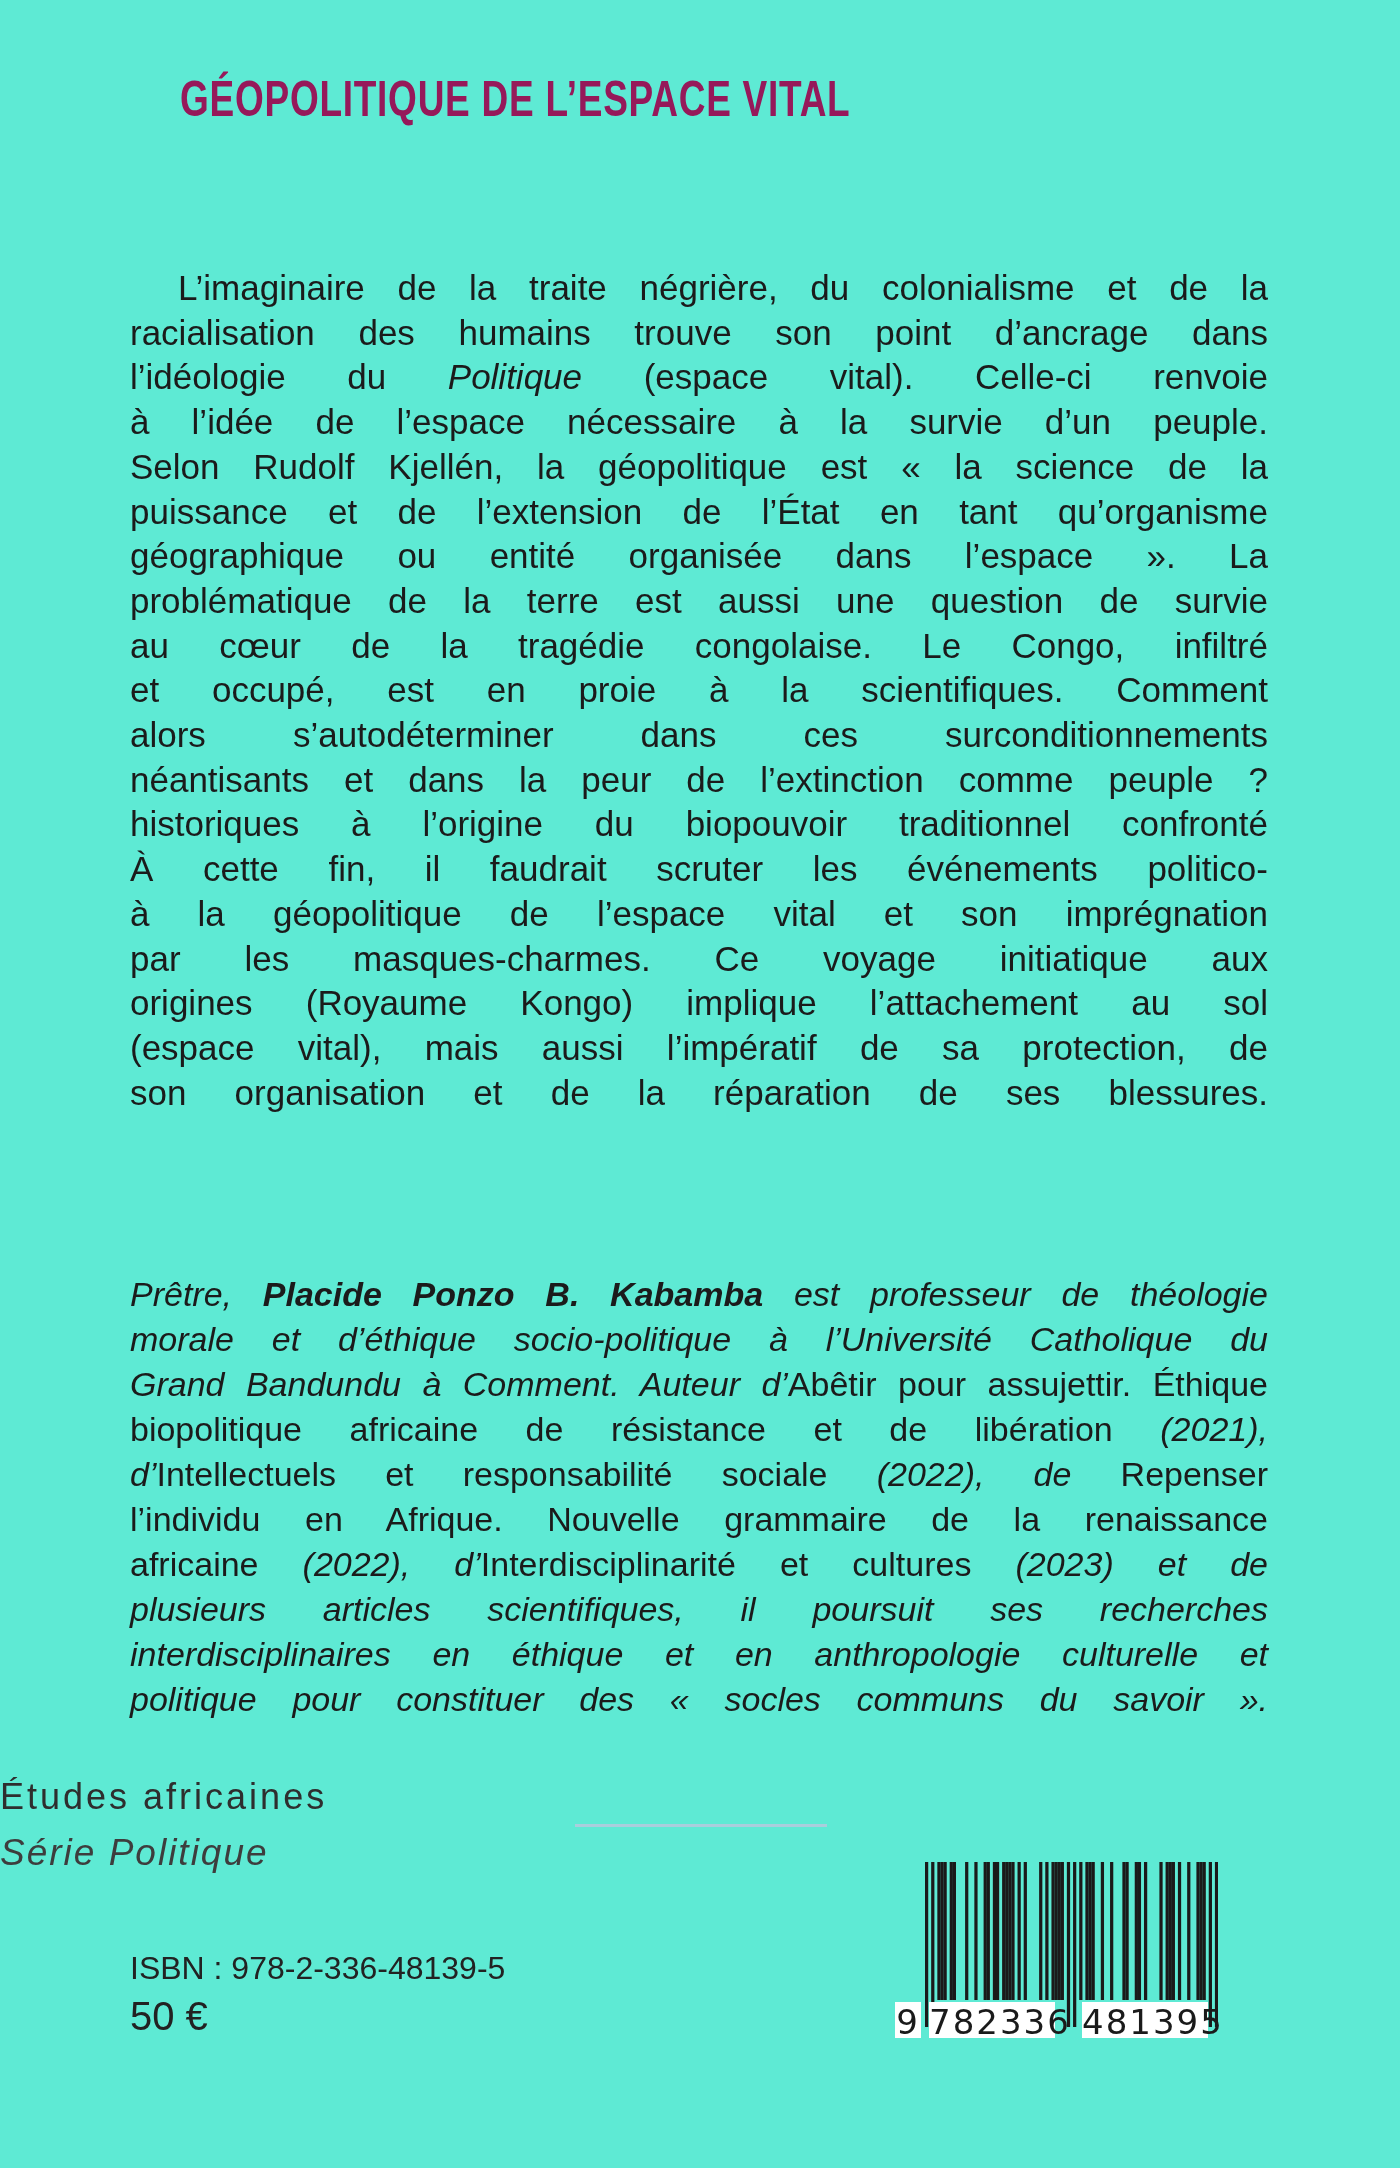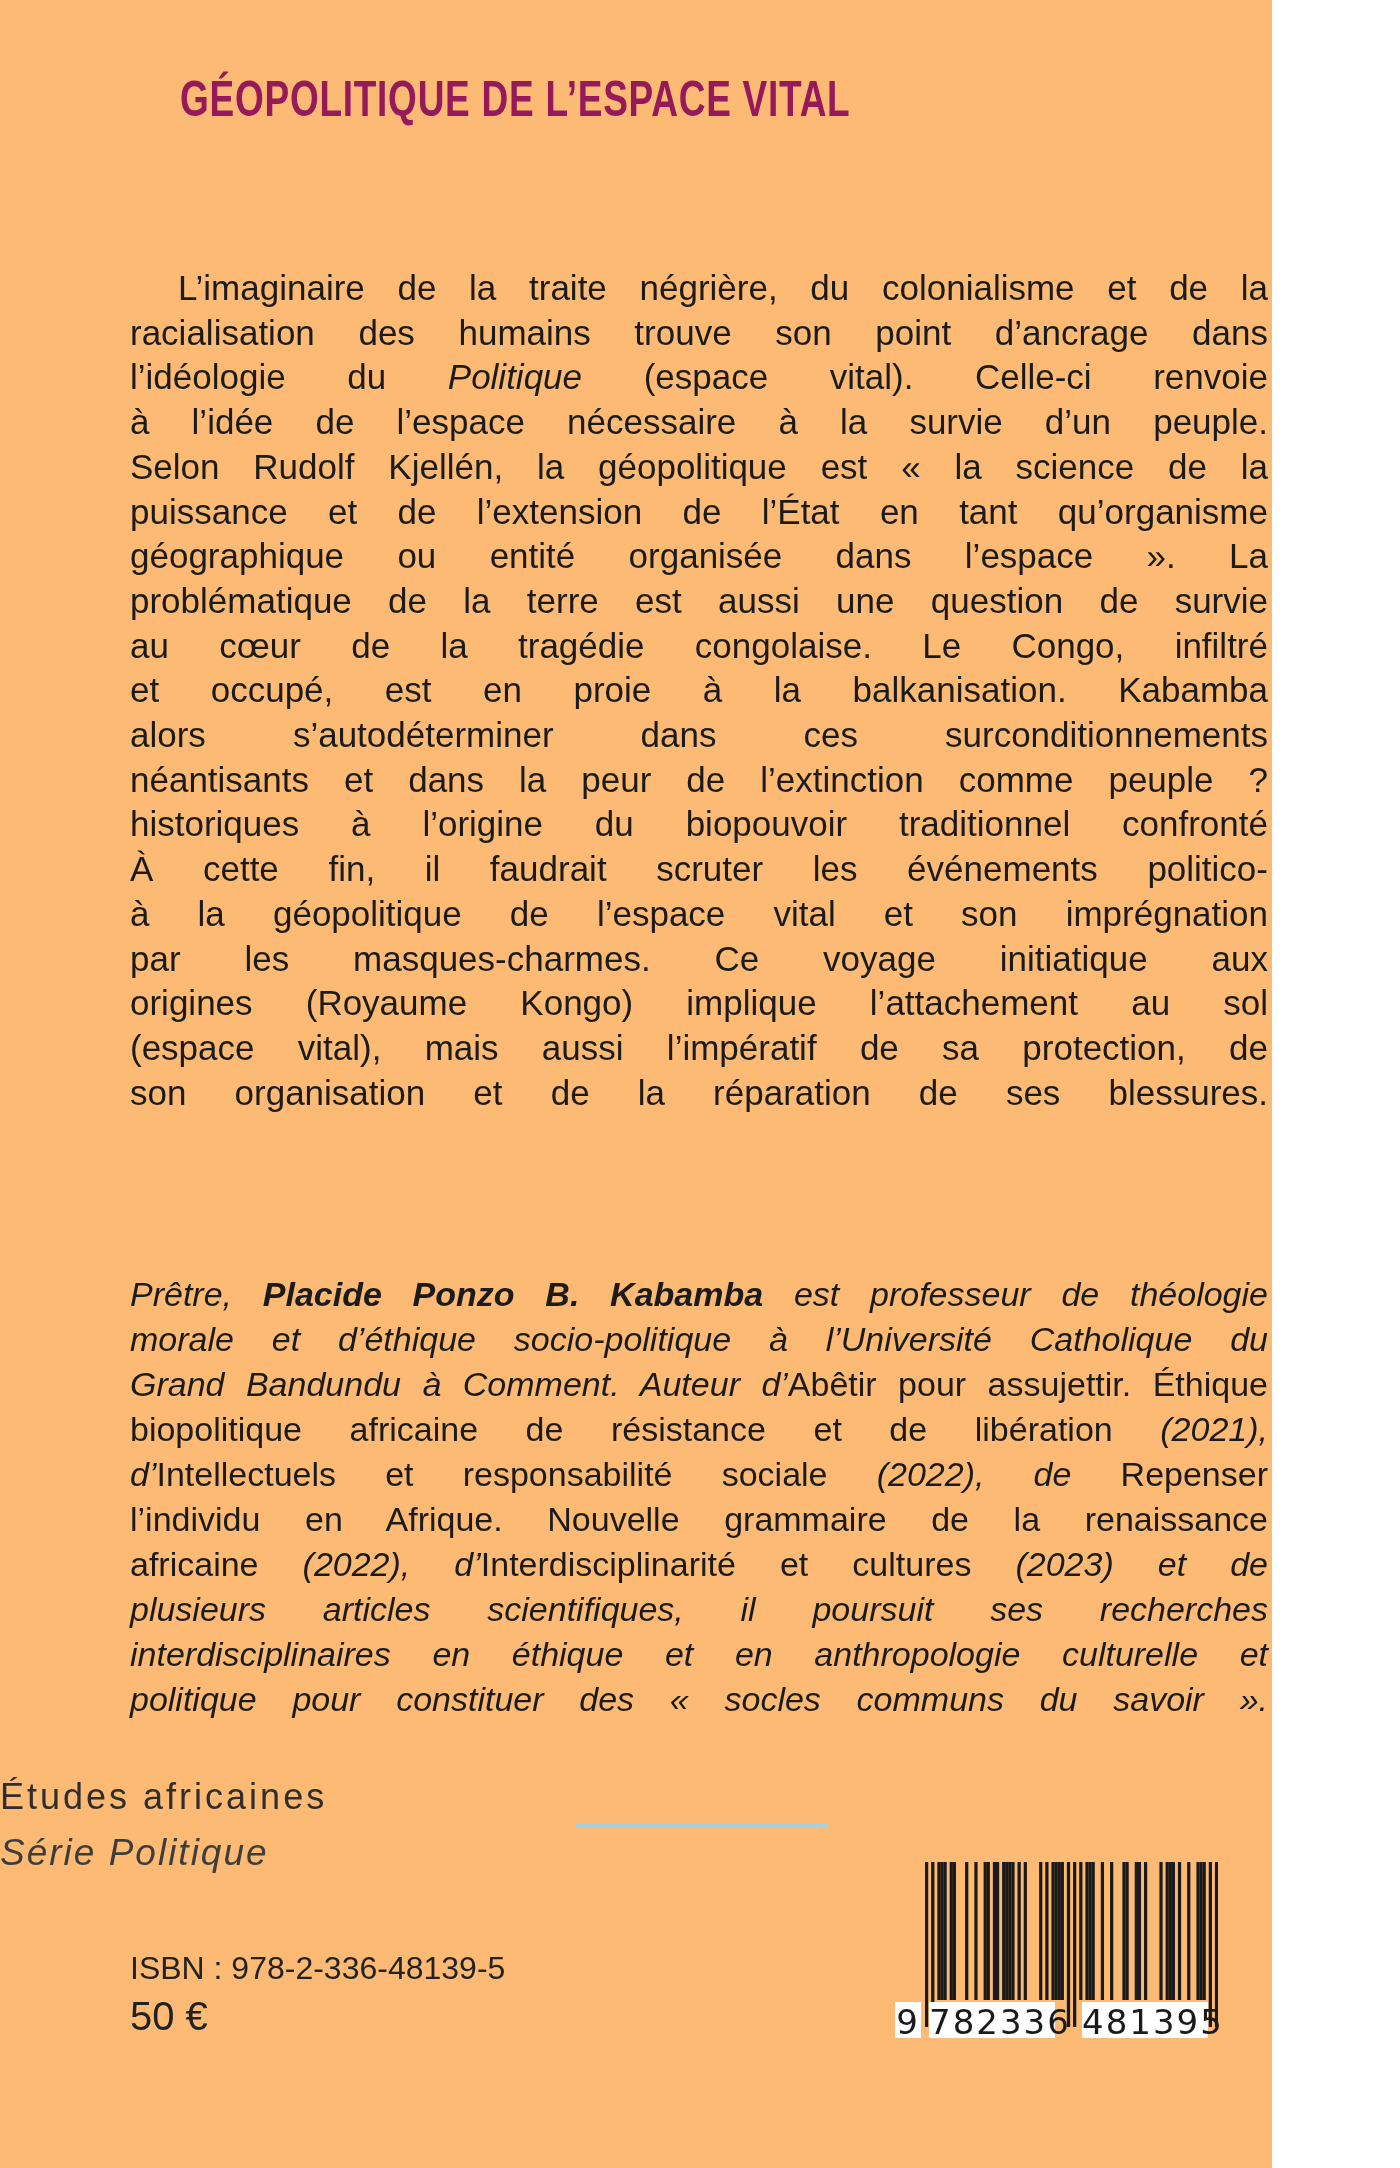--- a/index.html
+++ b/index.html
@@ -1,17 +1,17 @@
 <!DOCTYPE html>
 <html><head>
 <meta charset="utf-8">
 <style>
   html,body{margin:0;padding:0;background:#ffffff;}
   .page{
-    position:relative;width:1272px;height:2168px;background:#fdba74;
+    position:relative;width:1400px;height:2168px;background:#5eead4;
     font-family:"Liberation Sans", sans-serif;color:#1b1b1b;overflow:hidden;
   }
   .book-title{
     position:absolute;left:180px;top:70px;
     font-size:50px;font-weight:bold;letter-spacing:1px;white-space:nowrap;
     color:#96195A;
     transform:scaleX(0.74);transform-origin:0 50%;
   }
   .summary{
     position:absolute;left:130px;top:266px;width:1138px;
@@ -61,21 +61,21 @@
   <div class="summary">
       <div class="tline"><span class="s-n">L’imaginaire de la traite négrière, du colonialisme et de la</span></div>
       <div class="tline"><span class="s-n">racialisation des humains trouve son point d’ancrage dans</span></div>
       <div class="tline"><span class="s-n">l’idéologie du </span><span class="s-i">Politique</span><span class="s-n"> (espace vital). Celle-ci renvoie</span></div>
       <div class="tline"><span class="s-n">à l’idée de l’espace nécessaire à la survie d’un peuple.</span></div>
       <div class="tline"><span class="s-n">Selon Rudolf Kjellén, la géopolitique est « la science de la</span></div>
       <div class="tline"><span class="s-n">puissance et de l’extension de l’État en tant qu’organisme</span></div>
       <div class="tline"><span class="s-n">géographique ou entité organisée dans l’espace ». La</span></div>
       <div class="tline"><span class="s-n">problématique de la terre est aussi une question de survie</span></div>
       <div class="tline"><span class="s-n">au cœur de la tragédie congolaise. Le Congo, infiltré</span></div>
-      <div class="tline"><span class="s-n">et occupé, est en proie à la balkanisation. Kabamba</span></div>
+      <div class="tline"><span class="s-n">et occupé, est en proie à la scientifiques. Comment</span></div>
       <div class="tline"><span class="s-n">alors s’autodéterminer dans ces surconditionnements</span></div>
       <div class="tline"><span class="s-n">néantisants et dans la peur de l’extinction comme peuple ?</span></div>
       <div class="tline"><span class="s-n">historiques à l’origine du biopouvoir traditionnel confronté</span></div>
       <div class="tline"><span class="s-n">À cette fin, il faudrait scruter les événements politico-</span></div>
       <div class="tline"><span class="s-n">à la géopolitique de l’espace vital et son imprégnation</span></div>
       <div class="tline"><span class="s-n">par les masques-charmes. Ce voyage initiatique aux</span></div>
       <div class="tline"><span class="s-n">origines (Royaume Kongo) implique l’attachement au sol</span></div>
       <div class="tline"><span class="s-n">(espace vital), mais aussi l’impératif de sa protection, de</span></div>
       <div class="tline"><span class="s-n">son organisation et de la réparation de ses blessures.</span></div>
     </div>

